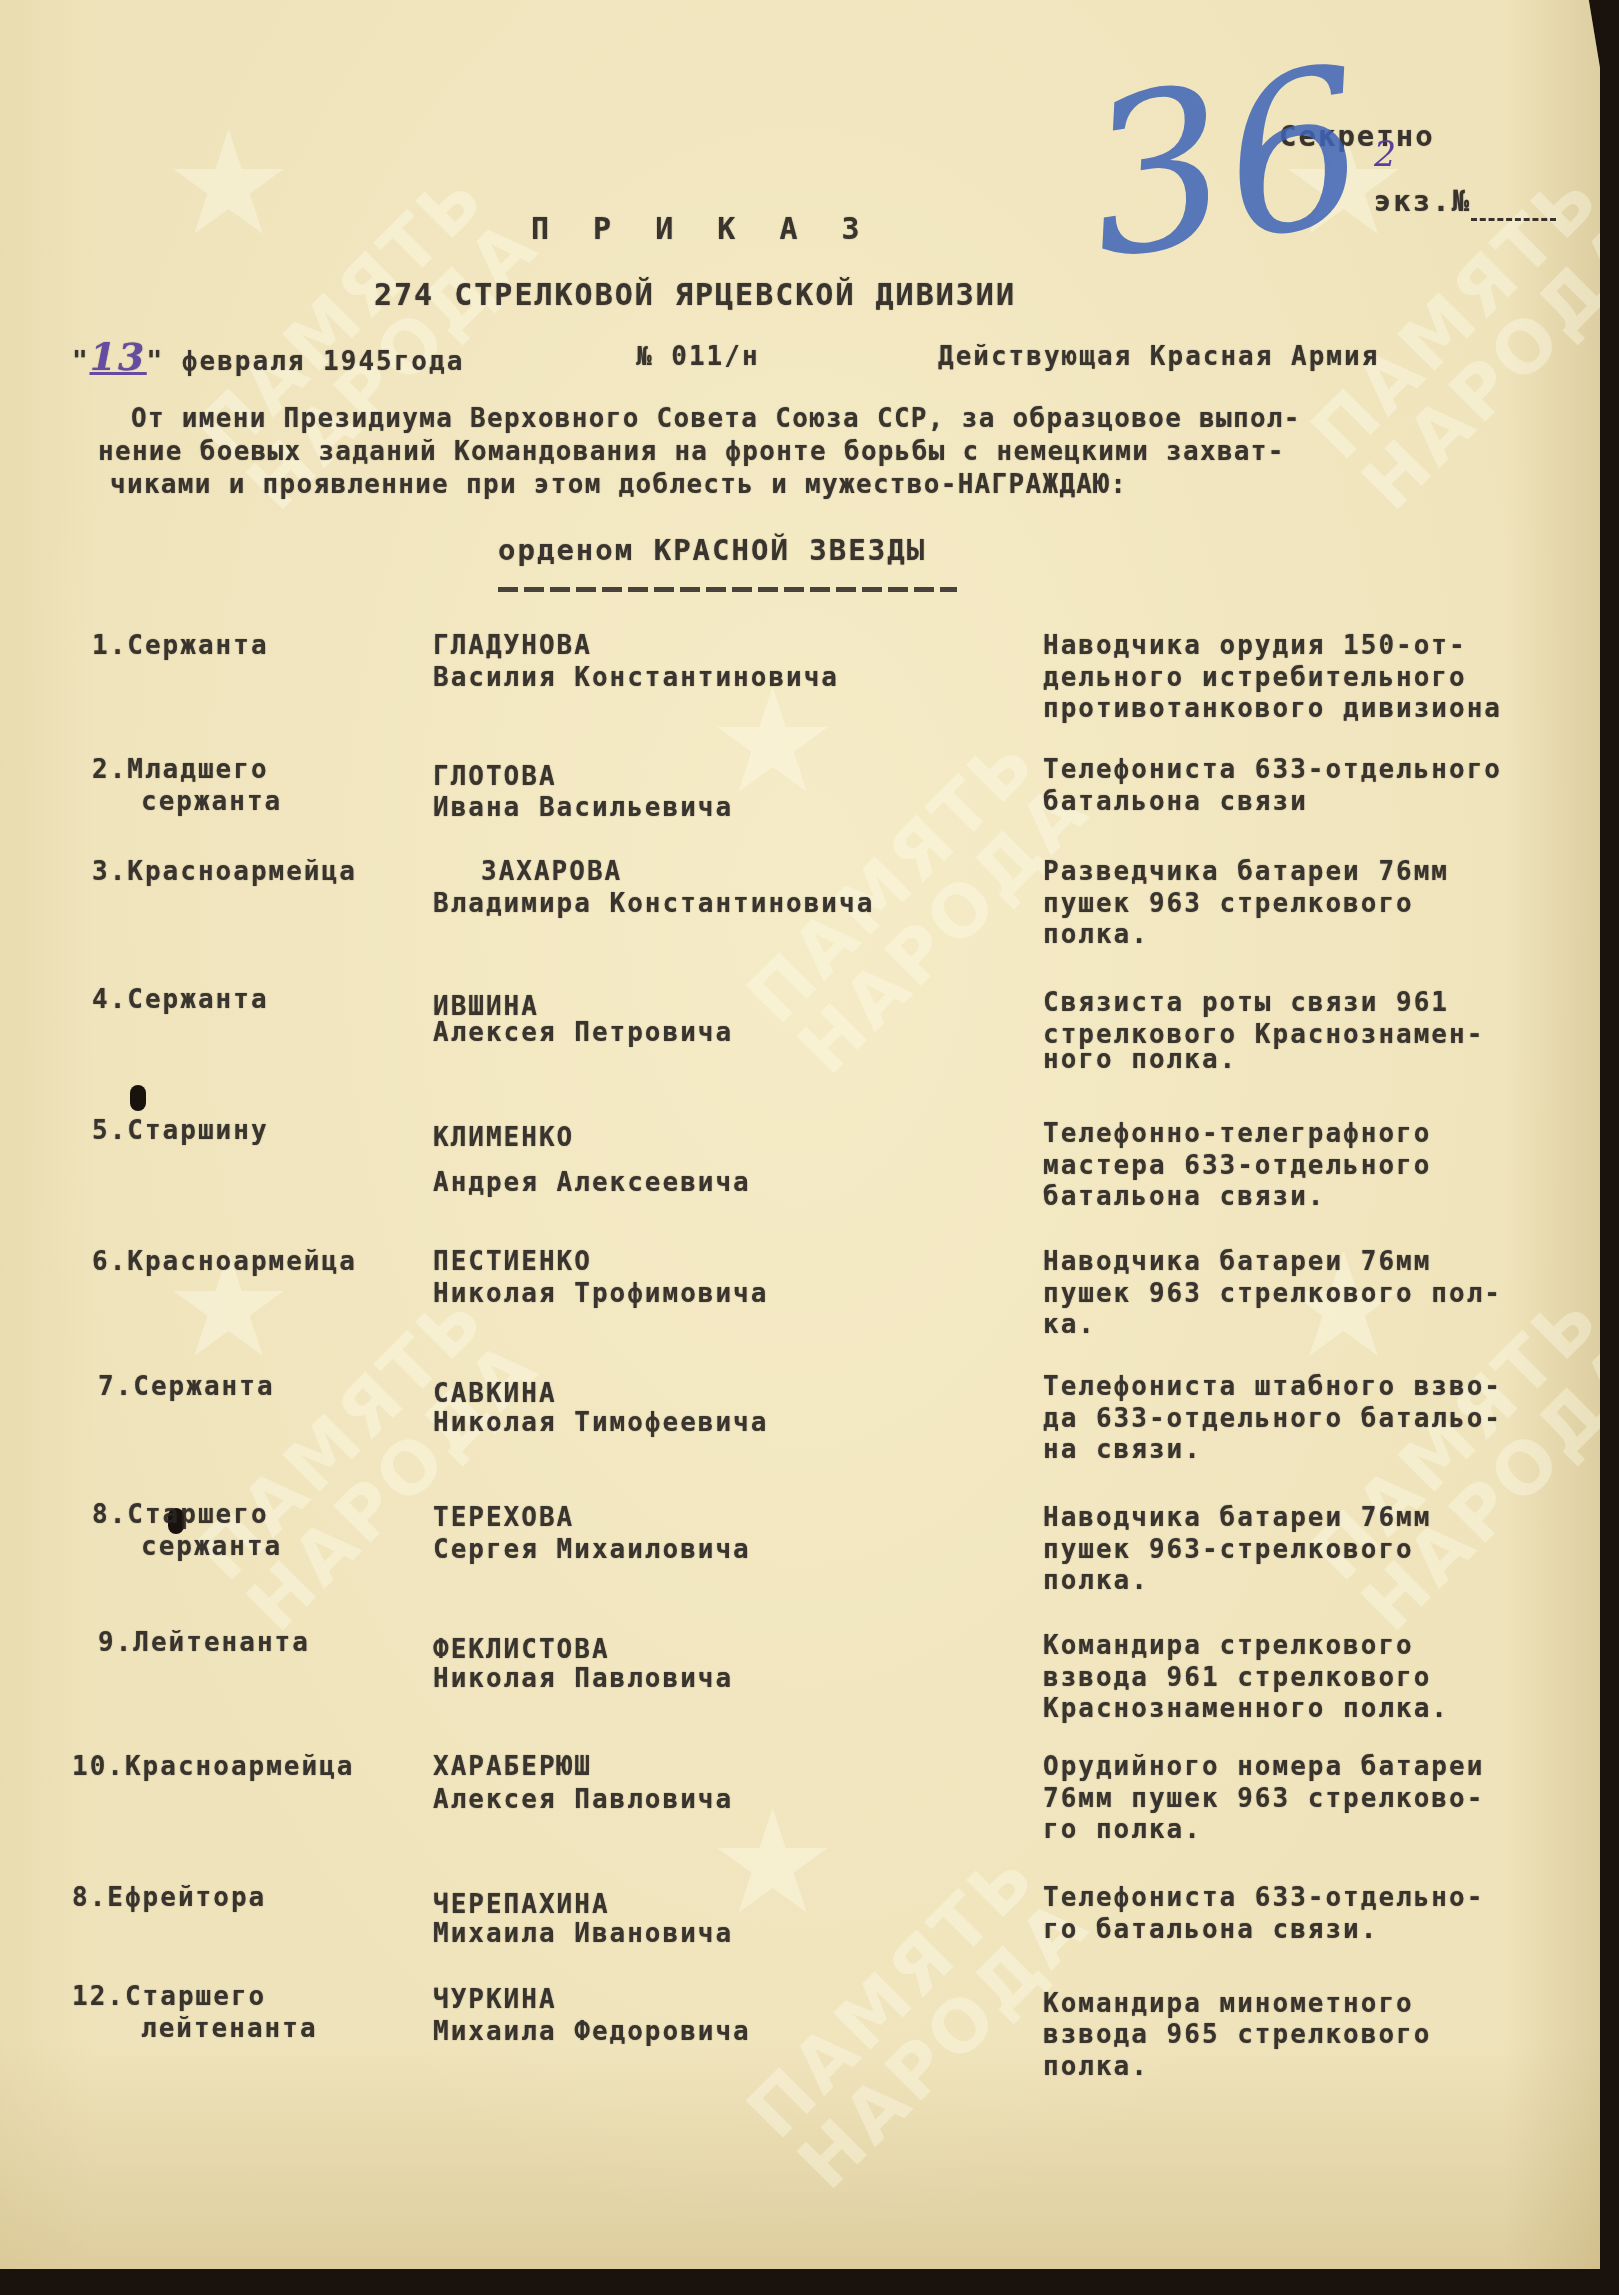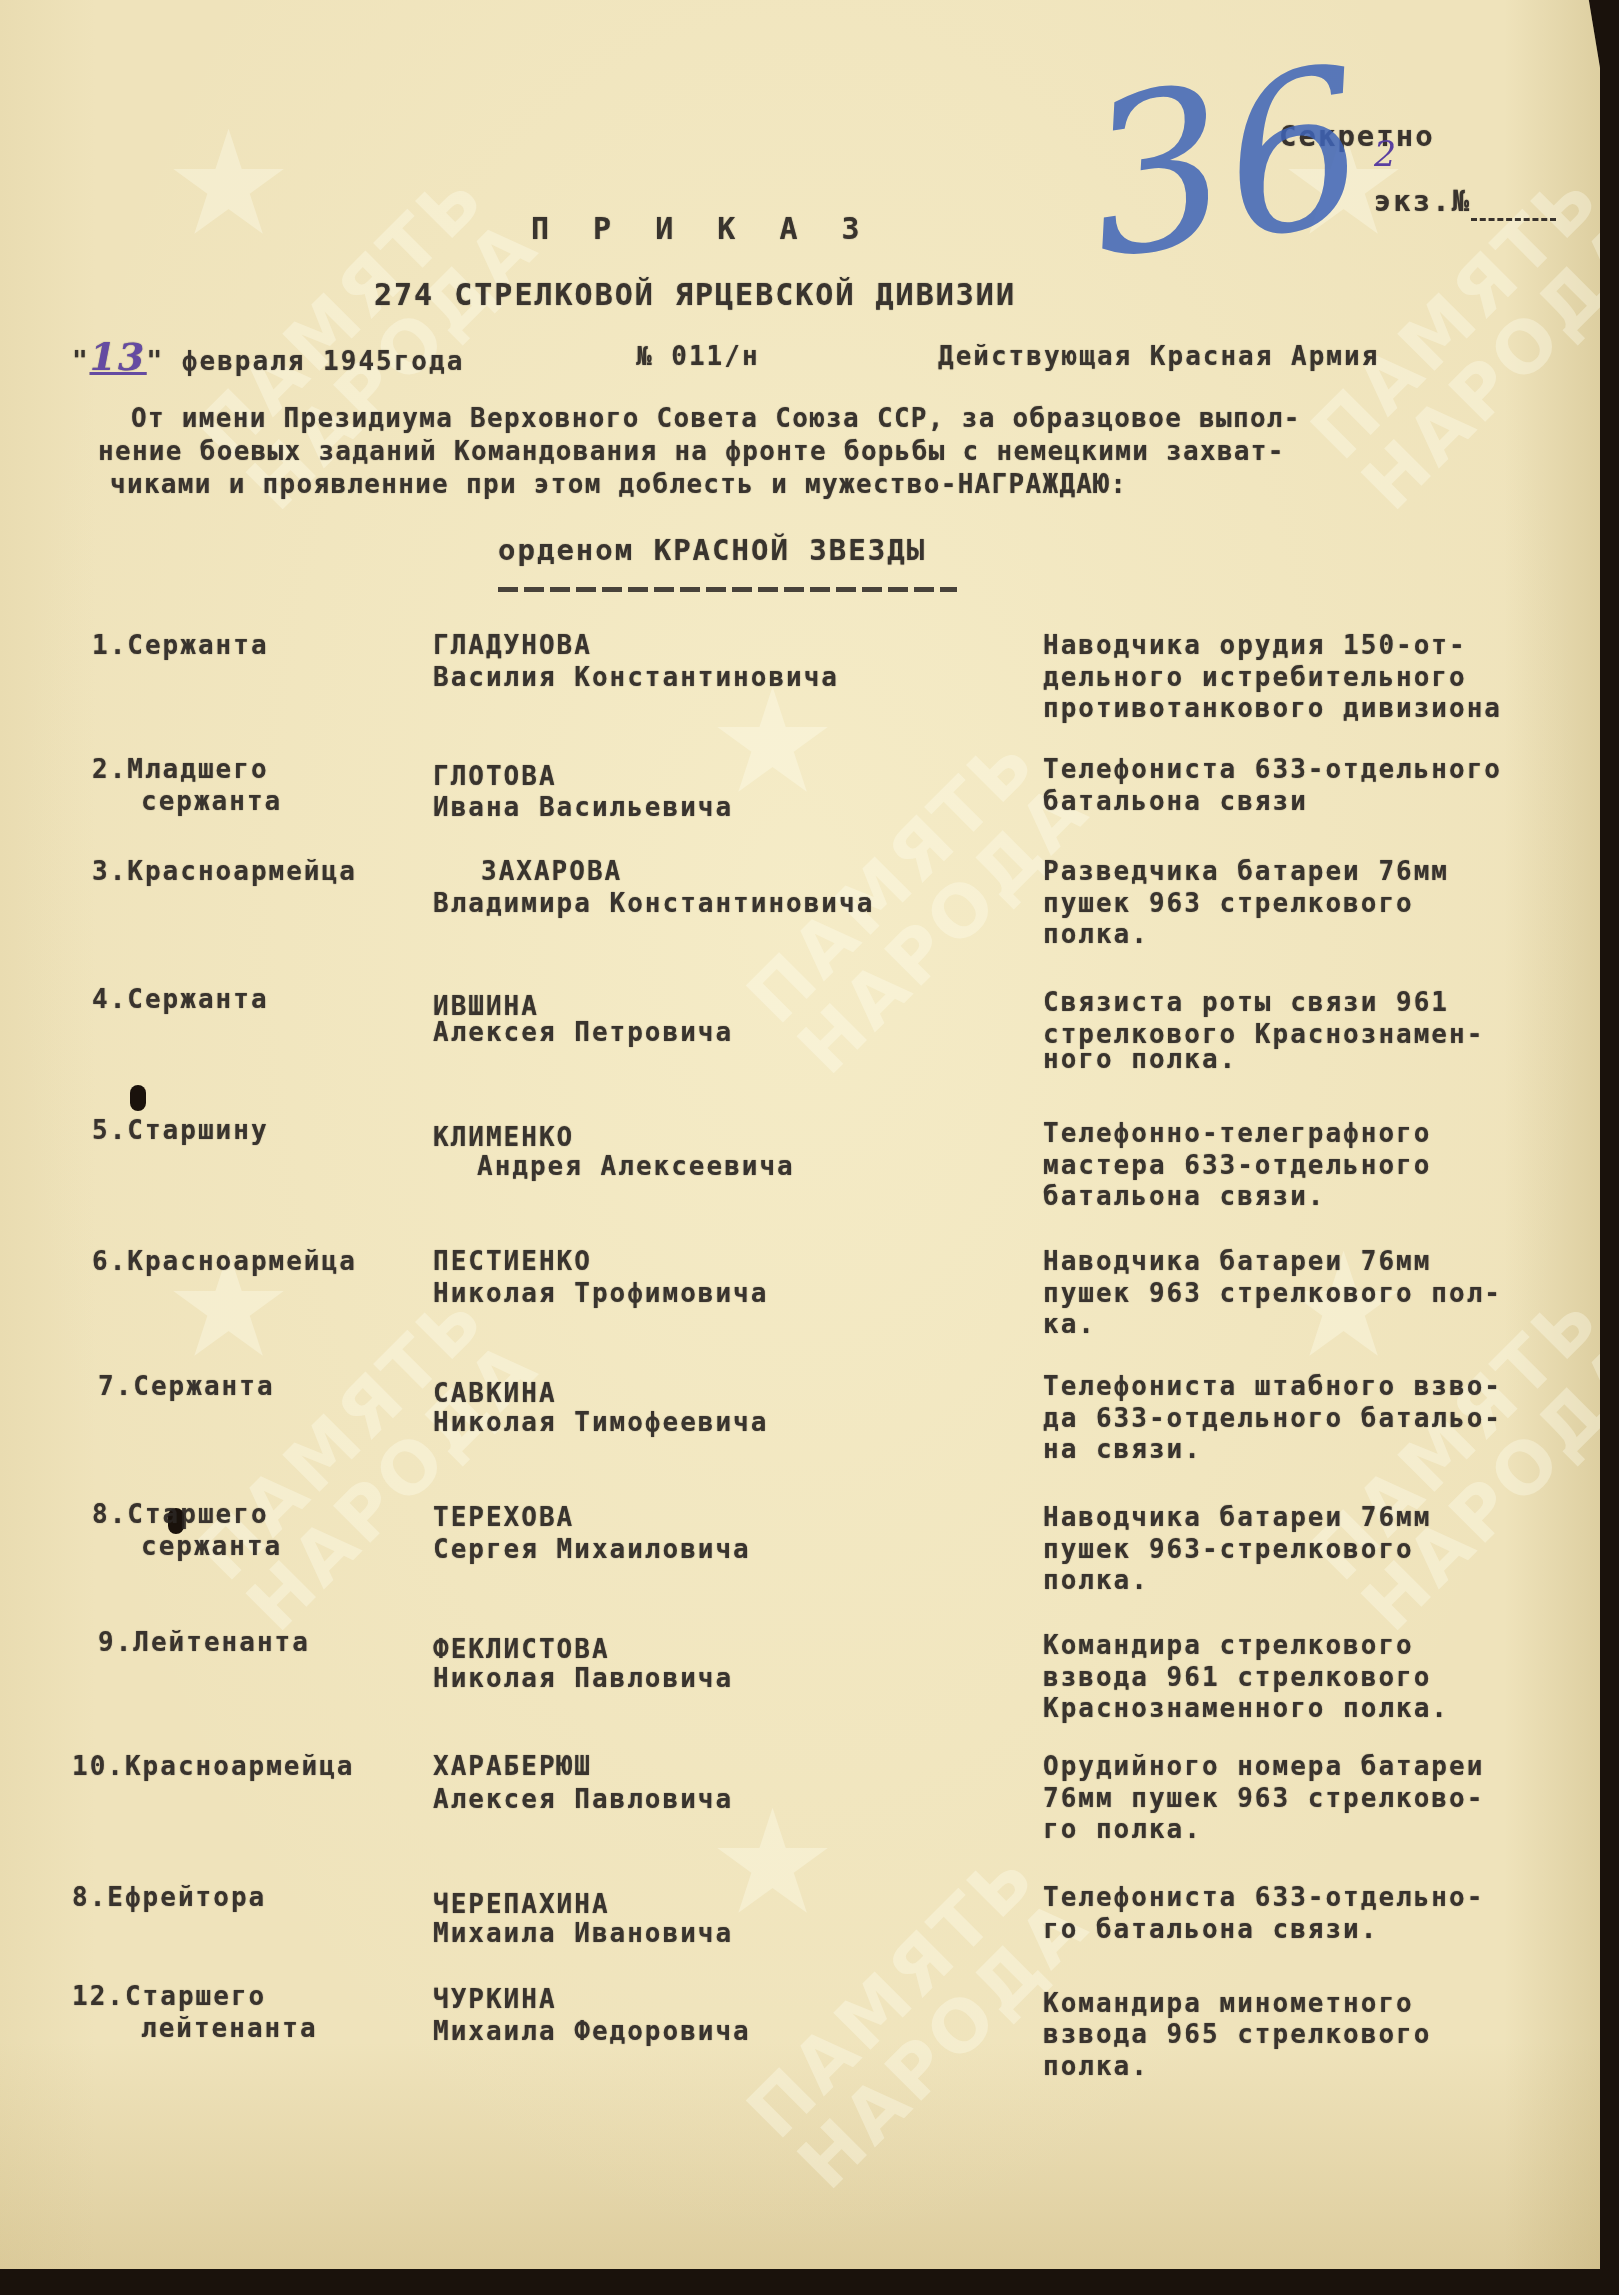--- a/index.html
+++ b/index.html
@@ -128,21 +128,21 @@
     <div class="t name" style="top:6.6px;">ИВШИНА</div>
     <div class="t name" style="top:33px;">Алексея Петровича</div>
     <div class="t unit" style="top:3.3px;">Связиста роты связи 961</div>
     <div class="t unit" style="top:35px;">стрелкового Краснознамен-</div>
     <div class="t unit" style="top:60px;">ного полка.</div>
   </div>
 
   <div class="entry" style="top:1115px;">
     <div class="t rank"><span>5.</span><span>Старшину</span></div>
     <div class="t name" style="top:6.6px;">КЛИМЕНКО</div>
-    <div class="t name" style="top:36px;margin-left:44px;">Андрея Алексеевича</div>
+    <div class="t name" style="top:52px;">Андрея Алексеевича</div>
     <div class="t unit" style="top:3.3px;">Телефонно-телеграфного</div>
     <div class="t unit" style="top:35px;">мастера 633-отдельного</div>
     <div class="t unit" style="top:66px;">батальона связи.</div>
   </div>
 
   <div class="entry" style="top:1246px;">
     <div class="t rank"><span>6.</span><span>Красноармейца</span></div>
     <div class="t name" style="top:0;">ПЕСТИЕНКО</div>
     <div class="t name" style="top:31.5px;">Николая Трофимовича</div>
     <div class="t unit" style="top:0;">Наводчика батареи 76мм</div>

